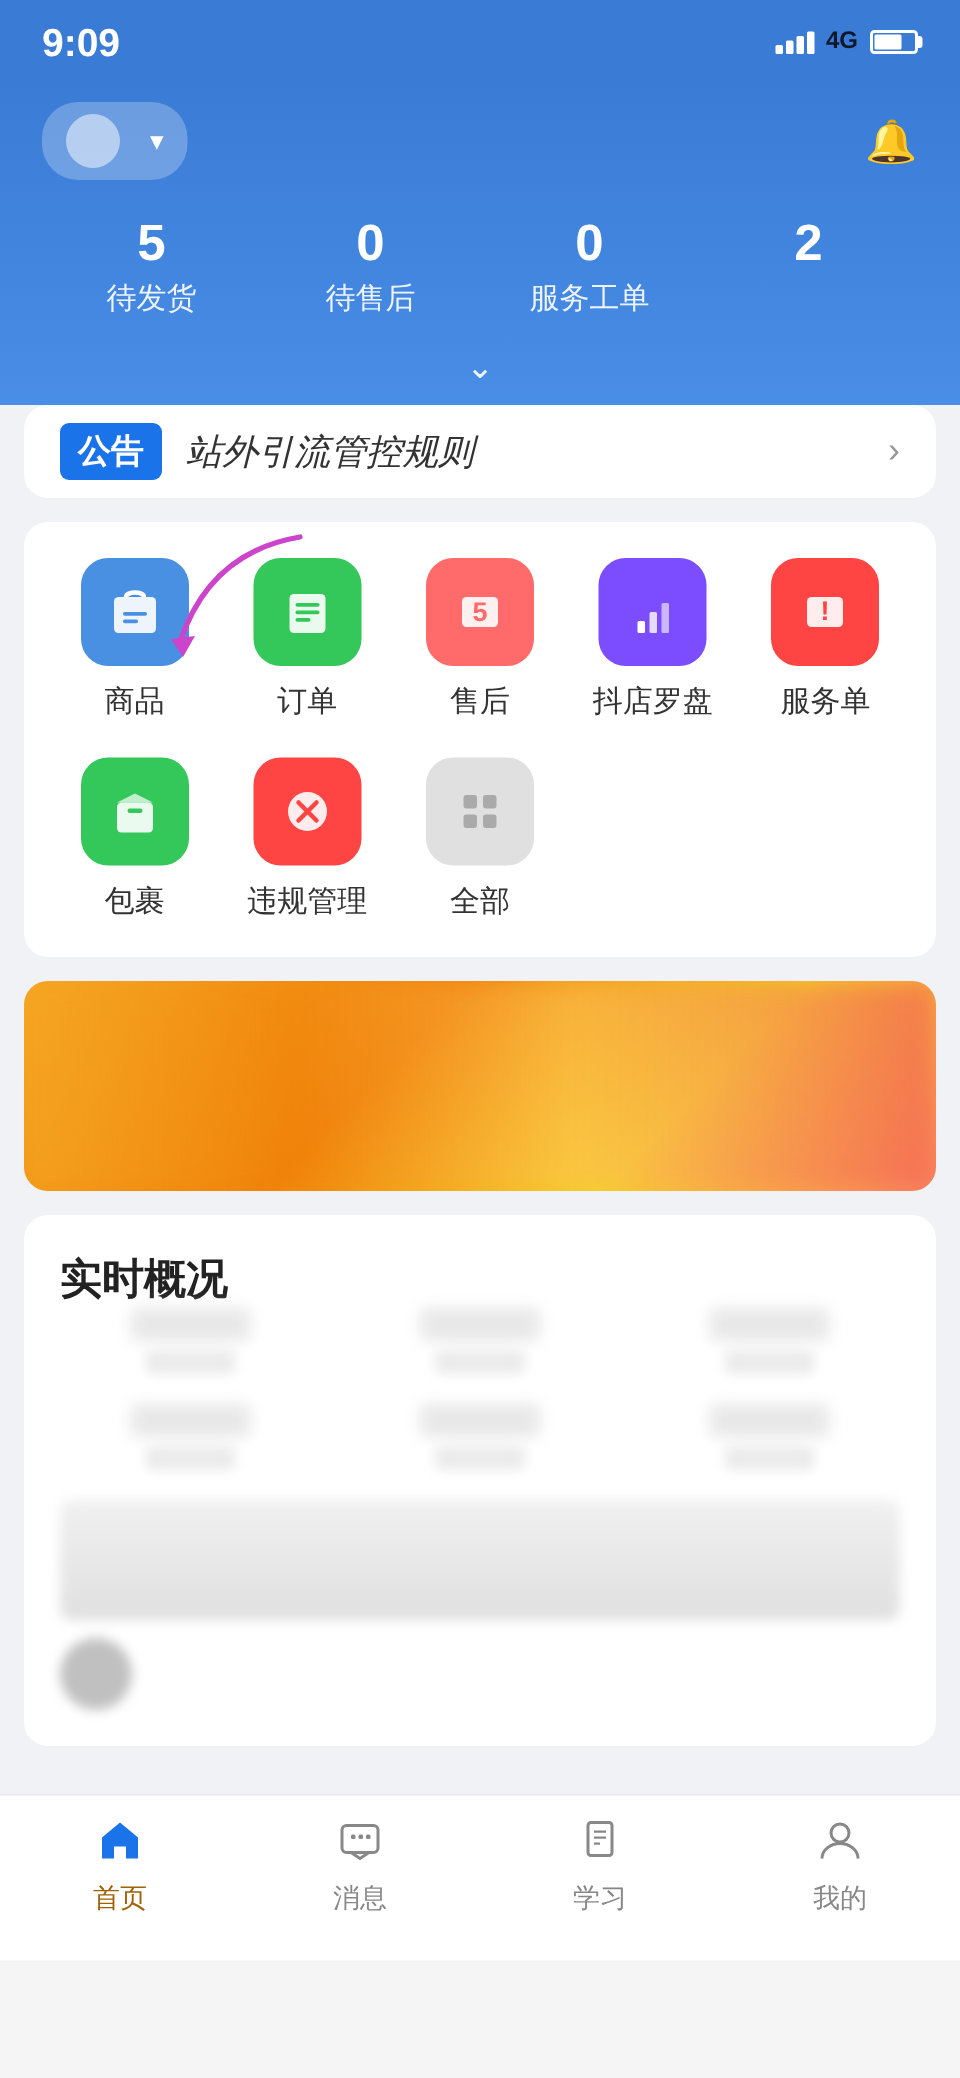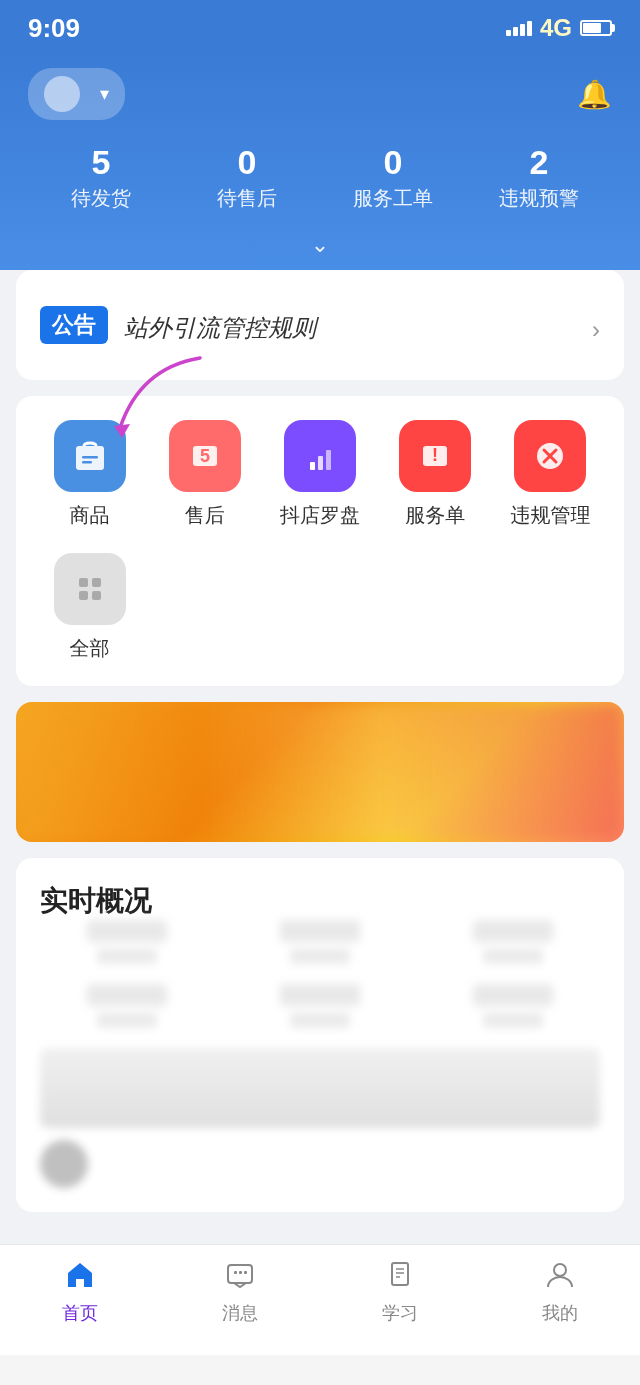--- a/index.html
+++ b/index.html
@@ -163,23 +163,23 @@
     }
     .arrow-svg {
       width: 120px;
       height: 100px;
     }
 
     
     .announcement-card {
       background: white;
       border-radius: 16px;
-      padding: 36px 24px;
-      display: flex;
-      align-items: flex-end;
+      padding: 12px 24px;
+      display: flex;
+      align-items: center;
       margin-bottom: 16px;
       margin-top: -20px;
     }
     .announcement-tag {
       background: #1a73e8;
       color: white;
       font-size: 22px;
       font-weight: 700;
       padding: 4px 12px;
       border-radius: 6px;
@@ -356,38 +356,38 @@
       gap: 5px;
       min-width: 100px;
     }
     .nav-icon {
       font-size: 32px;
       line-height: 1;
     }
     .nav-label {
       font-size: 18px;
     }
-    .nav-item.active .nav-label { color: #6d28d9; }
+    .nav-item.active .nav-label { color: #a16207; }
     .nav-item.active .nav-icon { color: #1a73e8; }
     .nav-item:not(.active) .nav-label { color: #888; }
     .nav-item:not(.active) .nav-icon { color: #888; }
   </style>
 </head>
 <body>
 
 <div class="status-bar">
   <span class="status-time">9:09</span>
   <div class="status-icons">
     <div class="signal-dots">
       <span></span>
         <span></span>
         <span></span>
         <span></span>
     </div>
-    <span style="font-size:24px;font-weight:600;color:#fef9c3;">4G</span>
+    <span style="font-size:16px;font-weight:600;color:#0f172a;">4G</span>
     <div class="battery-icon">
       <div class="battery-fill"></div>
     </div>
   </div>
 </div>
 
 <div class="header">
   <div class="header-top">
     <div class="store-selector">
       <div class="store-avatar"></div>
@@ -405,21 +405,20 @@
     <div class="stat-item">
       <div class="stat-number">0</div>
       <div class="stat-label">待售后</div>
     </div>
     <div class="stat-item">
       <div class="stat-number">0</div>
       <div class="stat-label">服务工单</div>
     </div>
     <div class="stat-item">
       <div class="stat-number">2</div>
-      <div class="stat-label">违规预警</div>
     </div>
   </div>
 
   <div class="expand-chevron">⌄</div>
 </div>
 
 <div class="main-content">
 
   <div class="arrow-annotation">
     <svg class="arrow-svg" viewBox="0 0 120 100" fill="none" xmlns="http://www.w3.org/2000/svg">
@@ -442,20 +441,31 @@
           <svg width="40" height="40" viewBox="0 0 40 40" fill="none">
             <rect x="6" y="10" width="28" height="24" rx="3" fill="white" opacity="0.9"></rect>
             <path d="M14 10 C14 6 26 6 26 10" stroke="white" stroke-width="3" fill="none"></path>
             <rect x="12" y="20" width="16" height="2.5" rx="1.2" fill="#4a90e2"></rect>
             <rect x="12" y="25" width="10" height="2.5" rx="1.2" fill="#4a90e2"></rect>
           </svg>
         </div>
         <span class="menu-label">商品</span>
       </div>
 
+      <div class="menu-item">
+        <div class="menu-icon menu-icon-order">
+          <svg width="40" height="40" viewBox="0 0 40 40" fill="none">
+            <rect x="8" y="8" width="24" height="26" rx="3" fill="white" opacity="0.9"></rect>
+            <rect x="12" y="14" width="16" height="2.5" rx="1.2" fill="#34c759"></rect>
+            <rect x="12" y="19" width="16" height="2.5" rx="1.2" fill="#34c759"></rect>
+            <rect x="12" y="24" width="10" height="2.5" rx="1.2" fill="#34c759"></rect>
+          </svg>
+        </div>
+        <span class="menu-label">订单</span>
+      </div>
 
       <div class="menu-item">
         <div class="menu-icon menu-icon-aftersale">
           <svg width="40" height="40" viewBox="0 0 40 40" fill="none">
             <rect x="8" y="10" width="24" height="20" rx="3" fill="white" opacity="0.9"></rect>
             <text x="20" y="26" text-anchor="middle" font-size="18" font-weight="bold" fill="#ff6b6b">5</text>
           </svg>
         </div>
         <span class="menu-label">售后</span>
       </div>
@@ -475,20 +485,30 @@
       <div class="menu-item">
         <div class="menu-icon menu-icon-service">
           <svg width="40" height="40" viewBox="0 0 40 40" fill="none">
             <rect x="8" y="10" width="24" height="20" rx="3" fill="white" opacity="0.9"></rect>
             <text x="20" y="25" text-anchor="middle" font-size="18" font-weight="bold" fill="#ff4444">!</text>
           </svg>
         </div>
         <span class="menu-label">服务单</span>
       </div>
 
+      <div class="menu-item">
+        <div class="menu-icon menu-icon-package">
+          <svg width="40" height="40" viewBox="0 0 40 40" fill="none">
+            <rect x="8" y="14" width="24" height="20" rx="3" fill="white" opacity="0.9"></rect>
+            <polygon points="8,14 20,8 32,14" fill="white" opacity="0.7"></polygon>
+            <rect x="15" y="18" width="10" height="3" rx="1.5" fill="#34c759"></rect>
+          </svg>
+        </div>
+        <span class="menu-label">包裹</span>
+      </div>
 
 
       <div class="menu-item">
         <div class="menu-icon menu-icon-violation">
           <svg width="40" height="40" viewBox="0 0 40 40" fill="none">
             <circle cx="20" cy="20" r="13" fill="white" opacity="0.9"></circle>
             <line x1="14" y1="14" x2="26" y2="26" stroke="#ff4444" stroke-width="3" stroke-linecap="round"></line>
             <line x1="26" y1="14" x2="14" y2="26" stroke="#ff4444" stroke-width="3" stroke-linecap="round"></line>
           </svg>
         </div>

